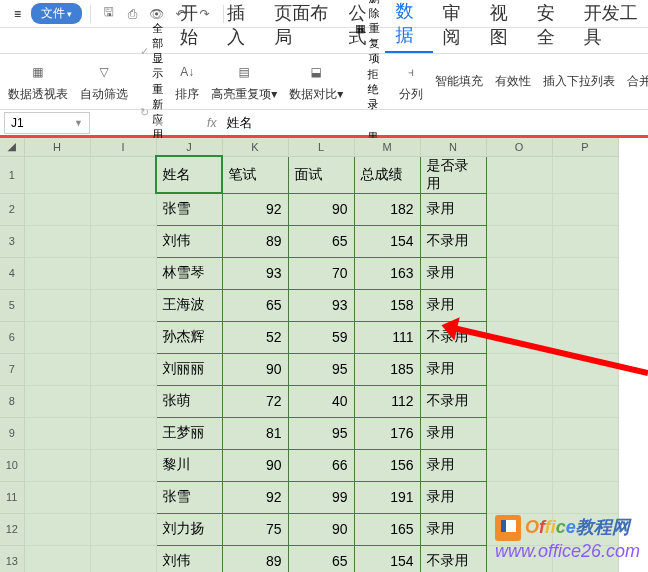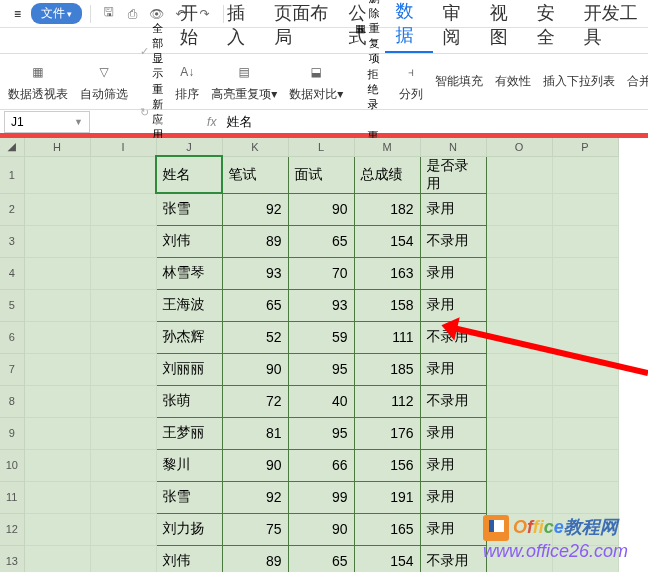--- a/index.html
+++ b/index.html
@@ -15,41 +15,41 @@
     .tab { padding: 4px 10px; cursor: pointer; color: #333; font-size: 18px; }
     .tab.active { color: #1a73e8; border-bottom: 2px solid #1a73e8; }
     
     .ribbon { height: 56px; display: flex; align-items: center; padding: 4px 8px; gap: 12px; border-bottom: 1px solid #ddd; background: #fff; }
     .rib-group { display: flex; flex-direction: column; align-items: center; gap: 2px; }
     .rib-icon { width: 24px; height: 24px; color: #666; display: flex; align-items: center; justify-content: center; }
     .rib-label { font-size: 12px; color: #333; white-space: nowrap; }
     .rib-stack { display: flex; flex-direction: column; gap: 1px; font-size: 11px; }
     .rib-stack-item { display: flex; align-items: center; gap: 3px; }
     
-    .formula-bar { height: 28px; display: flex; align-items: center; border-bottom: 5px solid #ef4444; justify-content: flex-end; }
+    .formula-bar { height: 28px; display: flex; align-items: center; border-bottom: 3px solid #ef4444; justify-content: flex-end; }
     .name-box { width: 86px; height: 22px; border: 1px solid #ccc; margin: 0 4px; padding: 0 6px; display: flex; align-items: center; font-size: 12px; }
     .fx-area { display: flex; align-items: center; gap: 6px; flex: 1; margin-left: 60px; }
     .fx-icon { color: #888; font-style: italic; margin-left: 37px; }
     .formula-input { flex: 1; padding: 2px 4px; border: none; outline: none; font-size: 13px; }
     
     .sheet { position: relative; }
     .sheet table { border-collapse: collapse; }
     .colhdr td { background: #d5e3cf; text-align: center; font-size: 11px; color: #555; height: 18px; border-right: 1px solid #c4d4be; border-bottom: 1px solid #c4d4be; }
     .rowhdr { background: #d5e3cf; text-align: center; font-size: 11px; color: #555; width: 24px; border-right: 1px solid #c4d4be; border-bottom: 1px solid #c4d4be; }
     .corner { background: #d5e3cf; width: 24px; border-right: 1px solid #c4d4be; border-bottom: 1px solid #c4d4be; }
     .cell { background: #d7e6d1; border-right: 1px solid #cbdac5; border-bottom: 1px solid #cbdac5; height: 32px; padding: 0 6px; font-size: 14px; color: #000; }
     .w66 { width: 66px; }
     .datacell { background: #d7e6d1; border: 1px solid #4a7a3e; height: 32px; padding: 0 6px; font-size: 14px; color: #000; }
     .datacell.num { text-align: right; }
     .sel { outline: 2px solid #2e8b3c; outline-offset: -1px; }
     
     .arrow { position: absolute; right: 0; top: 370px; width: 200px; height: 6px; background: red; transform: rotate(13deg); transform-origin: right center; }
     .arrow::before { content: ''; position: absolute; left: -12px; top: -9px; border-right: 16px solid red; border-top: 12px solid transparent; border-bottom: 12px solid transparent; }
     
-    .watermark { position: absolute; right: 20px; bottom: 10px; text-align: left; }
+    .watermark { position: absolute; right: 8px; bottom: 10px; text-align: left; }
     .watermark .line1 { font-size: 18px; font-weight: bold; font-style: italic; }
     .watermark .line2 { font-size: 18px; font-style: italic; color: #8b5cf6; }
     .wm-o { color: #f08c2c; } .wm-f1 { color: #d94f3c; } .wm-i { color: #f0b93a; } .wm-c { color: #5aa84f; } .wm-e { color: #4286f4; }
     .wm-text { color: #3d6db5; }
     .wm-badge { display: inline-block; width: 26px; height: 26px; background: #f08c2c; border-radius: 3px; position: relative; vertical-align: middle; margin-right: 4px; }
     .wm-badge::after { content: ''; position: absolute; left: 6px; top: 5px; width: 10px; height: 12px; background: #fff; border-left: 5px solid #2b5ca8; }
   </style>
 </head>
 <body>
 

